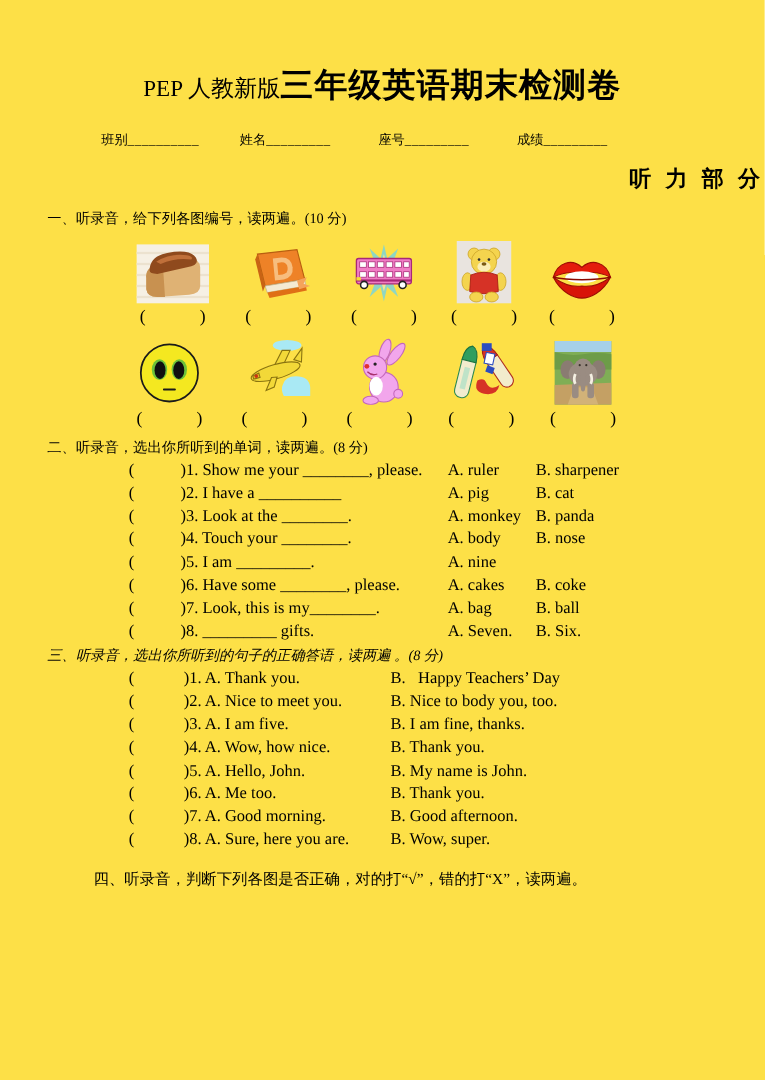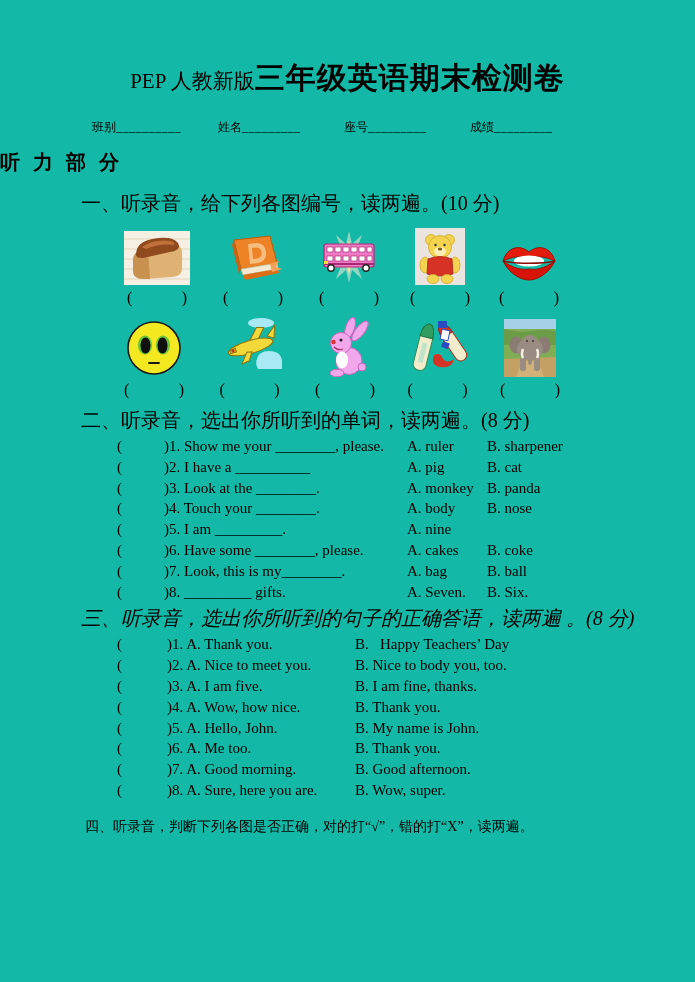--- a/index.html
+++ b/index.html
@@ -1,30 +1,30 @@
 <!DOCTYPE html>
 <html><head>
 <meta charset="utf-8">
 <style>
   html,body{margin:0;padding:0;background:#fff;}
   body{width:695px;height:982px;overflow:hidden;color:#000;
        font-family:"Liberation Serif",serif;}
-  .page{position:relative;width:695px;height:982px;background:#14b8a6;}
+  .page{position:relative;width:695px;height:982px;background:#fde047;}
 
   .title{ text-align:center;padding-top:56px;white-space:nowrap;line-height:44px;}
   .title-prefix{font-size:21px;}
   .title-main{font-family:"Liberation Sans",sans-serif;font-weight:900;font-size:30px;letter-spacing:1px;}
 
   .info-row{display:flex;margin:14px 0 0 92px;font-size:12px;}
   .info-field{width:126px;white-space:nowrap;}
   .info-blank{letter-spacing:0.5px;}
 
-  .part-heading{text-align:left;font-weight:bold;font-size:20px;margin-top:13px;letter-spacing:4px;}
-
-  .sec-heading{margin:14px 0 0 81px;font-size:20px;white-space:nowrap;}
+  .part-heading{text-align:right;font-weight:bold;font-size:20px;margin-top:13px;letter-spacing:4px;}
+
+  .sec-heading{margin:14px 0 0 43px;font-size:13px;white-space:nowrap;}
   .sec-heading.tight{margin-top:8px;}
   .sec-heading.tighter{margin-top:3px;font-style:italic;}
 
   .img-row{display:flex;justify-content:space-between;margin:11px 0 0 124px;width:436px;}
   .img-row.second{margin-top:8px;}
   .img-cell{display:flex;flex-direction:column;align-items:center;justify-content:flex-end;}
   .img-cell svg{display:block;}
   .paren{display:flex;justify-content:space-between;width:60px;font-size:16px;margin-top:4px;line-height:18px;}
 
   .q-list{margin-top:2px;}

